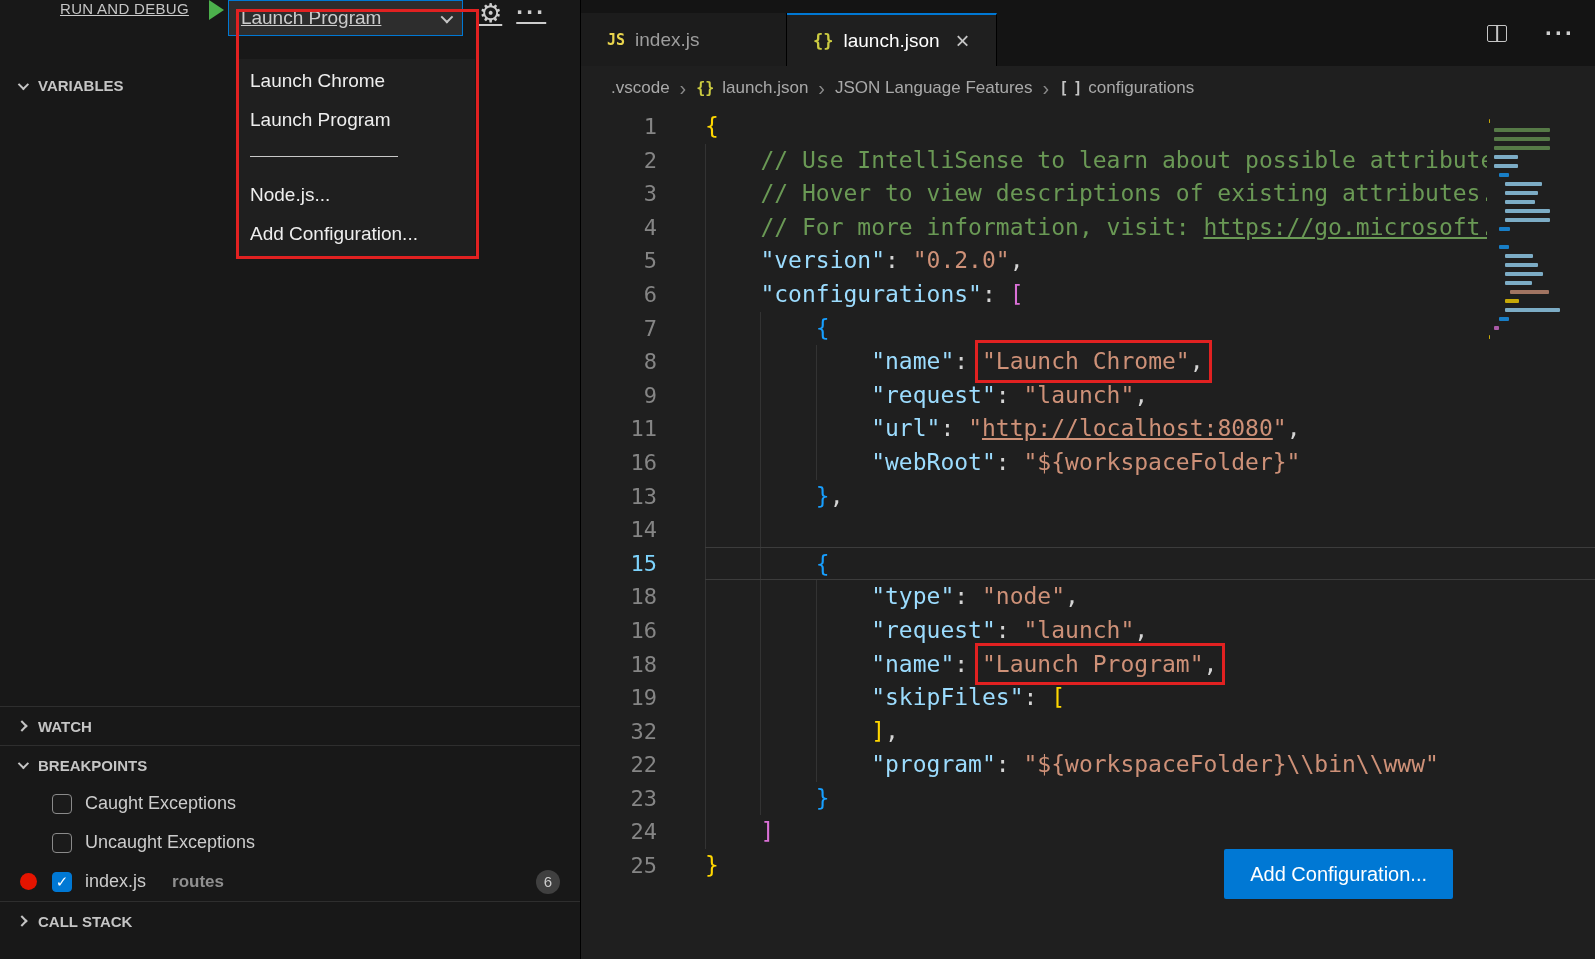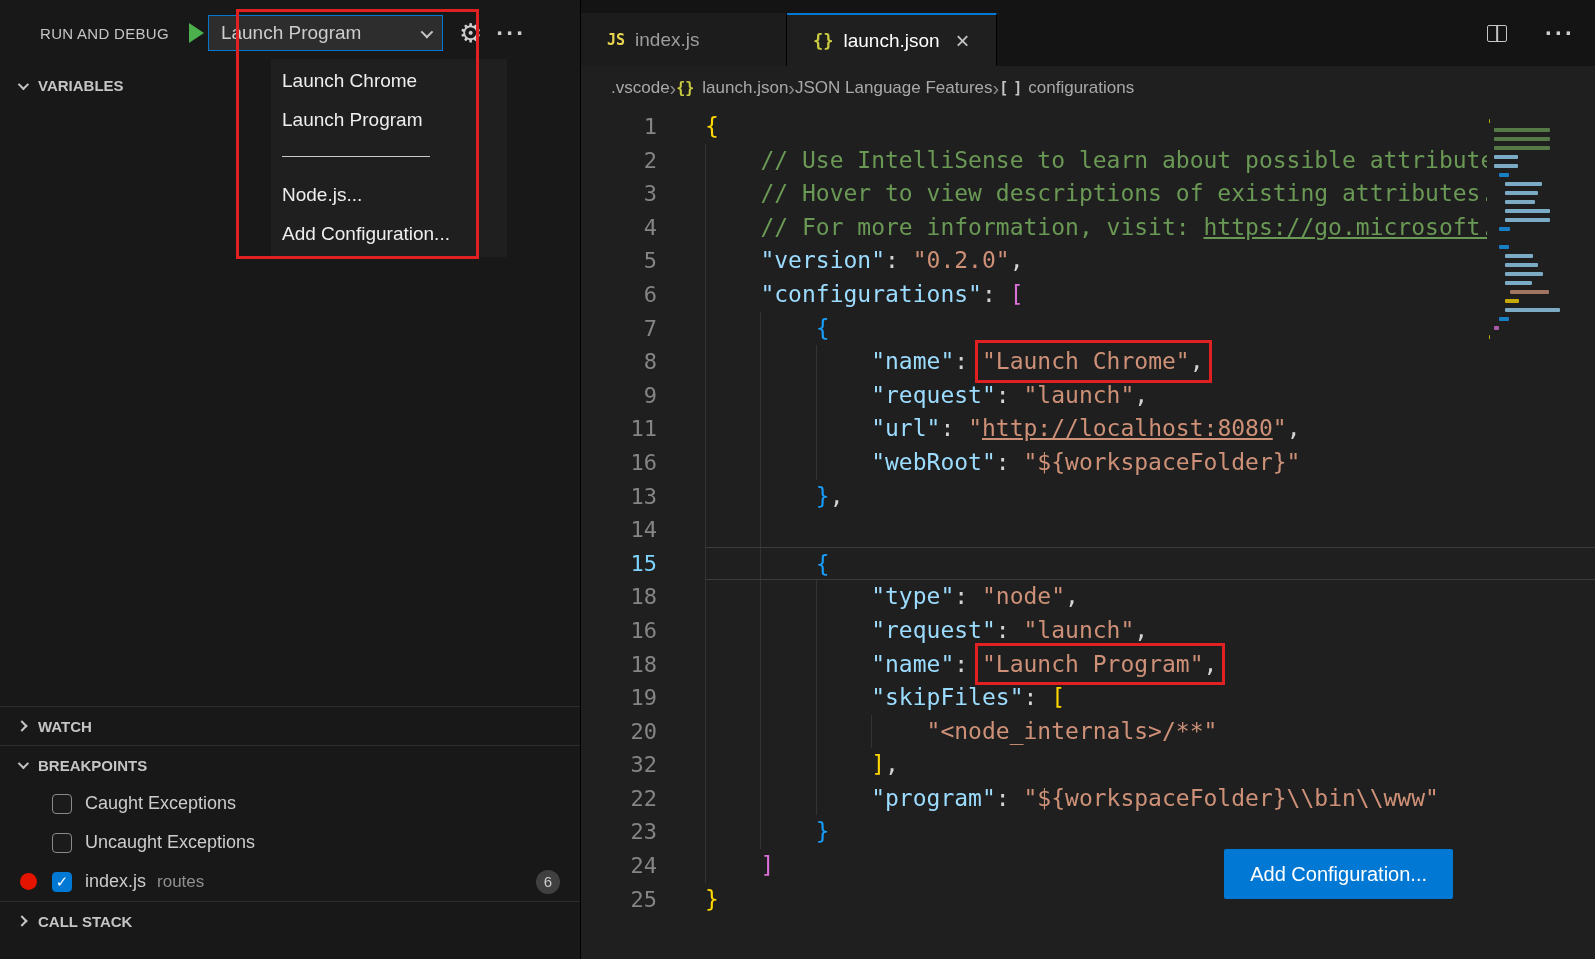--- a/index.html
+++ b/index.html
@@ -9,21 +9,21 @@
     background:#1f1f1f; color:#cccccc;
     font-family:"Liberation Sans", sans-serif;
     display:flex;
   }
 
   
   .sidebar {
     width:581px; flex:none; background:#181818; position:relative;
     display:flex; flex-direction:column; border-right:1px solid #000;
   }
-  .sb-top { height:66px; display:flex; align-items:center; padding-left:40px; flex:none; }
+  .sb-top { height:66px; display:flex; align-items:flex-start; padding-left:60px; flex:none;text-decoration:underline; }
   .sb-title { font-size:15px; color:#c5c5c5; white-space:nowrap; letter-spacing:.3px; }
   .play {
     width:0; height:0; margin-left:20px; margin-right:4px;
     border-top:10px solid transparent; border-bottom:10px solid transparent;
     border-left:15px solid #4cb04c;
   }
   .debug-select {
     width:235px; height:36px; background:#2d2d2d; border:1.5px solid #0078d4;
     display:flex; align-items:center; justify-content:space-between;
     padding:0 12px; font-size:19px; color:#cccccc; flex:none;
@@ -45,30 +45,30 @@
 
   .bp-row { height:39px; display:flex; align-items:center; padding:0 0 0 20px; font-size:18px; color:#cccccc; flex:none; }
   .bp-dot { width:17px; height:17px; border-radius:50%; background:#e51400; margin-right:15px; flex:none; }
   .bp-dot.hidden { visibility:hidden; }
   .cb {
     width:20px; height:20px; border:1.5px solid #8a8a8a; border-radius:4px; margin-right:13px;
     background:#1b1b1b; display:flex; align-items:center; justify-content:center;
     font-size:15px; color:#ffffff; flex:none;
   }
   .cb.checked { background:#0078d4; border-color:#0078d4; }
-  .bp-detail { color:#8f8f8f; margin-left:11px; font-size:17px; }
+  .bp-detail { color:#8f8f8f; margin-left:26px; font-size:17px;font-weight:bold; }
   .badge {
     margin-left:auto; margin-right:20px; width:24px; height:24px; border-radius:50%;
     background:#404040; color:#cccccc; font-size:15px;
     display:flex; align-items:center; justify-content:center; flex:none;
   }
 
   .dropdown {
     position:absolute; left:239px; top:59px; width:236px; background:#1f1f1f;
-    z-index:5; padding:2px 0 4px 0;margin-left:32px;
+    z-index:5; padding:2px 0 4px 0;
   }
   .dd-item { height:39px; display:flex; align-items:center; padding-left:11px; font-size:19px; color:#eeeeee; }
   .dd-sep { border-top:1.5px solid #c8c8c8; width:148px; margin:17px 0 18px 11px; }
   .red-rect {
     position:absolute; left:236px; top:9px; width:243px; height:250px;
     border:3px solid #e12121; z-index:6; pointer-events:none;
   }
 
   
   .editor { flex:1; min-width:0; display:flex; flex-direction:column; background:#1f1f1f; position:relative; }
@@ -82,21 +82,21 @@
   .tab-icon { font-family:"DejaVu Sans Mono", monospace; font-size:17px; }
   .icon-js { color:#e8d44d; font-weight:bold; font-size:15px; }
   .icon-json-braces { color:#cbcb41; font-weight:bold; }
   .icon-array-brackets { color:#c5c5c5; letter-spacing:-2px; }
   .tab-close { font-size:24px; color:#c5c5c5; margin-left:6px; line-height:1; }
   .tab-actions { position:absolute; right:20px; top:0; height:66px; display:flex; align-items:center; gap:24px; }
   .split-icon { width:20px; height:17px; border:1.7px solid #c5c5c5; border-radius:2px; position:relative; display:inline-block; }
   .split-icon span { position:absolute; left:50%; top:0; bottom:0; width:1.7px; background:#c5c5c5; transform:translateX(-50%); }
 
   .breadcrumb {
-    height:44px; display:flex; align-items:center; padding-left:30px;
+    height:44px; display:flex; align-items:center; gap:10px; padding-left:30px;
     font-size:17px; color:#a9a9a9; background:#1f1f1f; flex:none; white-space:nowrap;
   }
   .crumb { display:flex; align-items:center; gap:8px; }
   .crumb-sep { color:#8a8a8a; font-size:20px; }
   .crumb-icon { font-family:"DejaVu Sans Mono", monospace; font-size:15px; font-weight:bold; }
 
   .code-area {
     flex:1; position:relative; overflow:hidden;
     font-family:"DejaVu Sans Mono", monospace; font-size:23px; line-height:33.6px;
   }
@@ -253,21 +253,20 @@
         <div class="line"><span class="ln">9</span><div class="lc"><div class="guide" style="left: 0ch;"></div><div class="guide" style="left: 4ch;"></div><div class="guide" style="left: 8ch;"></div><span>            </span><span class="tok tok-key">"request"</span><span class="tok tok-punct">: </span><span class="tok tok-str">"launch"</span><span class="tok tok-punct">,</span></div></div>
         <div class="line"><span class="ln">11</span><div class="lc"><div class="guide" style="left: 0ch;"></div><div class="guide" style="left: 4ch;"></div><div class="guide" style="left: 8ch;"></div><span>            </span><span class="tok tok-key">"url"</span><span class="tok tok-punct">: </span><span class="tok tok-str">"</span><span class="tok tok-str tok-link">http://localhost:8080</span><span class="tok tok-str">"</span><span class="tok tok-punct">,</span></div></div>
         <div class="line"><span class="ln">16</span><div class="lc"><div class="guide" style="left: 0ch;"></div><div class="guide" style="left: 4ch;"></div><div class="guide" style="left: 8ch;"></div><span>            </span><span class="tok tok-key">"webRoot"</span><span class="tok tok-punct">: </span><span class="tok tok-str">"${workspaceFolder}"</span></div></div>
         <div class="line"><span class="ln">13</span><div class="lc"><div class="guide" style="left: 0ch;"></div><div class="guide" style="left: 4ch;"></div><span>        </span><span class="tok tok-b3">}</span><span class="tok tok-punct">,</span></div></div>
         <div class="line"><span class="ln">14</span><div class="lc"><div class="guide" style="left: 0ch;"></div><div class="guide" style="left: 4ch;"></div><span></span></div></div>
         <div class="line current"><span class="ln">15</span><div class="lc"><div class="guide" style="left: 0ch;"></div><div class="guide" style="left: 4ch;"></div><span>        </span><span class="tok tok-b3">{</span></div></div>
         <div class="line"><span class="ln">18</span><div class="lc"><div class="guide" style="left: 0ch;"></div><div class="guide" style="left: 4ch;"></div><div class="guide" style="left: 8ch;"></div><span>            </span><span class="tok tok-key">"type"</span><span class="tok tok-punct">: </span><span class="tok tok-str">"node"</span><span class="tok tok-punct">,</span></div></div>
         <div class="line"><span class="ln">16</span><div class="lc"><div class="guide" style="left: 0ch;"></div><div class="guide" style="left: 4ch;"></div><div class="guide" style="left: 8ch;"></div><span>            </span><span class="tok tok-key">"request"</span><span class="tok tok-punct">: </span><span class="tok tok-str">"launch"</span><span class="tok tok-punct">,</span></div></div>
         <div class="line"><span class="ln">18</span><div class="lc"><div class="guide" style="left: 0ch;"></div><div class="guide" style="left: 4ch;"></div><div class="guide" style="left: 8ch;"></div><span>            </span><span class="tok tok-key">"name"</span><span class="tok tok-punct">: </span><span class="redbox"><span class="tok tok-str">"Launch Program"</span><span class="tok tok-punct">,</span></span></div></div>
         <div class="line"><span class="ln">19</span><div class="lc"><div class="guide" style="left: 0ch;"></div><div class="guide" style="left: 4ch;"></div><div class="guide" style="left: 8ch;"></div><span>            </span><span class="tok tok-key">"skipFiles"</span><span class="tok tok-punct">: </span><span class="tok tok-b1">[</span></div></div>
-        <div class="line"><span class="ln">20</span><div class="lc"><div class="guide" style="left: 0ch;"></div><div class="guide" style="left: 4ch;"></div><div class="guide" style="left: 8ch;"></div><div class="guide" style="left: 12ch;"></div><span>                </span><span class="tok tok-str">"&lt;node_internals&gt;/**"</span></div></div>
         <div class="line"><span class="ln">32</span><div class="lc"><div class="guide" style="left: 0ch;"></div><div class="guide" style="left: 4ch;"></div><div class="guide" style="left: 8ch;"></div><span>            </span><span class="tok tok-b1">]</span><span class="tok tok-punct">,</span></div></div>
         <div class="line"><span class="ln">22</span><div class="lc"><div class="guide" style="left: 0ch;"></div><div class="guide" style="left: 4ch;"></div><div class="guide" style="left: 8ch;"></div><span>            </span><span class="tok tok-key">"program"</span><span class="tok tok-punct">: </span><span class="tok tok-str">"${workspaceFolder}\\bin\\www"</span></div></div>
         <div class="line"><span class="ln">23</span><div class="lc"><div class="guide" style="left: 0ch;"></div><div class="guide" style="left: 4ch;"></div><span>        </span><span class="tok tok-b3">}</span></div></div>
         <div class="line"><span class="ln">24</span><div class="lc"><div class="guide" style="left: 0ch;"></div><span>    </span><span class="tok tok-b2">]</span></div></div>
         <div class="line"><span class="ln">25</span><div class="lc"><span></span><span class="tok tok-b1">}</span></div></div>
       </div>
     <div class="minimap" id="minimap">
         <div class="mm-line" style="background: rgb(255, 215, 0); margin-left: 0px; width: 1.05px;"></div>
         <div class="mm-line" style="background: rgb(106, 153, 85); margin-left: 5.2px; width: 56px;"></div>
         <div class="mm-line" style="background: rgb(106, 153, 85); margin-left: 5.2px; width: 56px;"></div>

